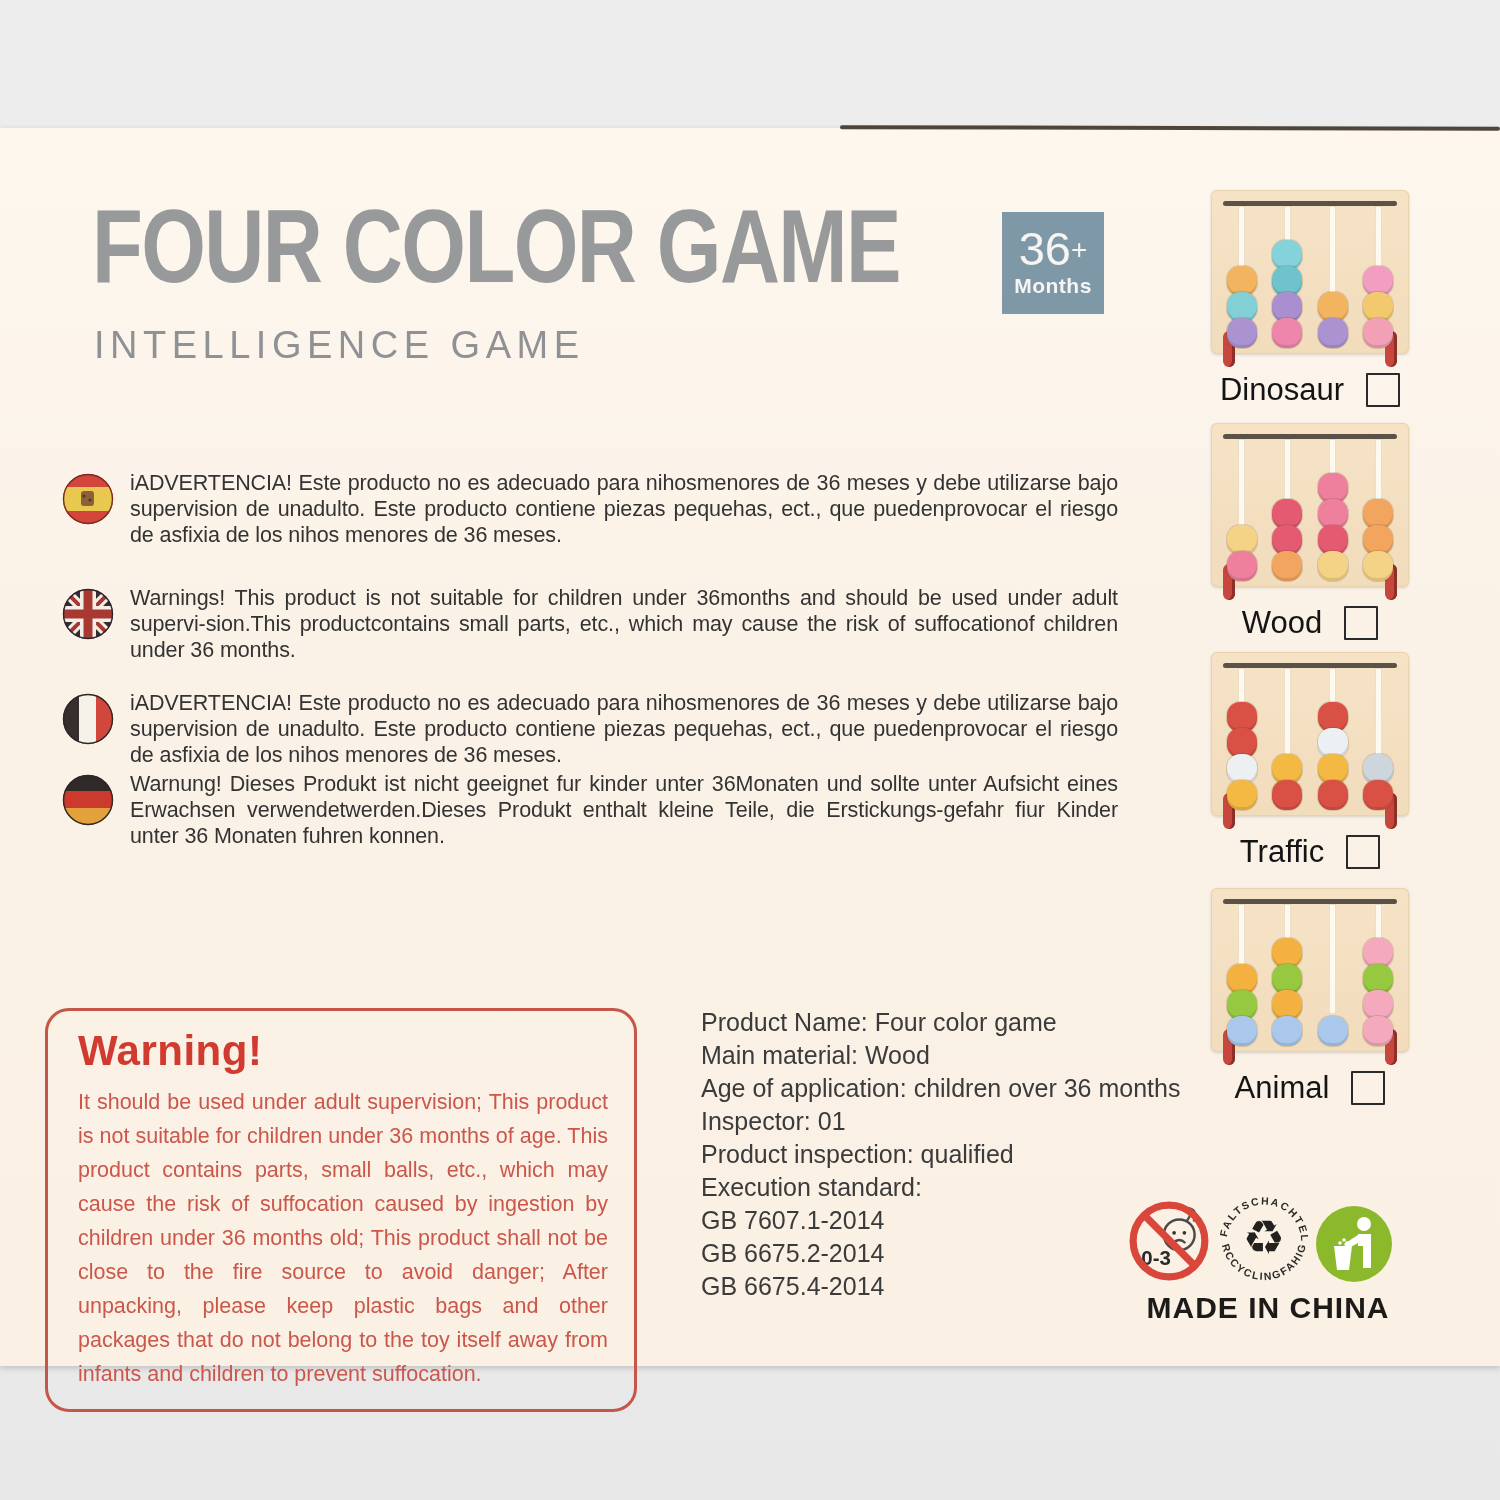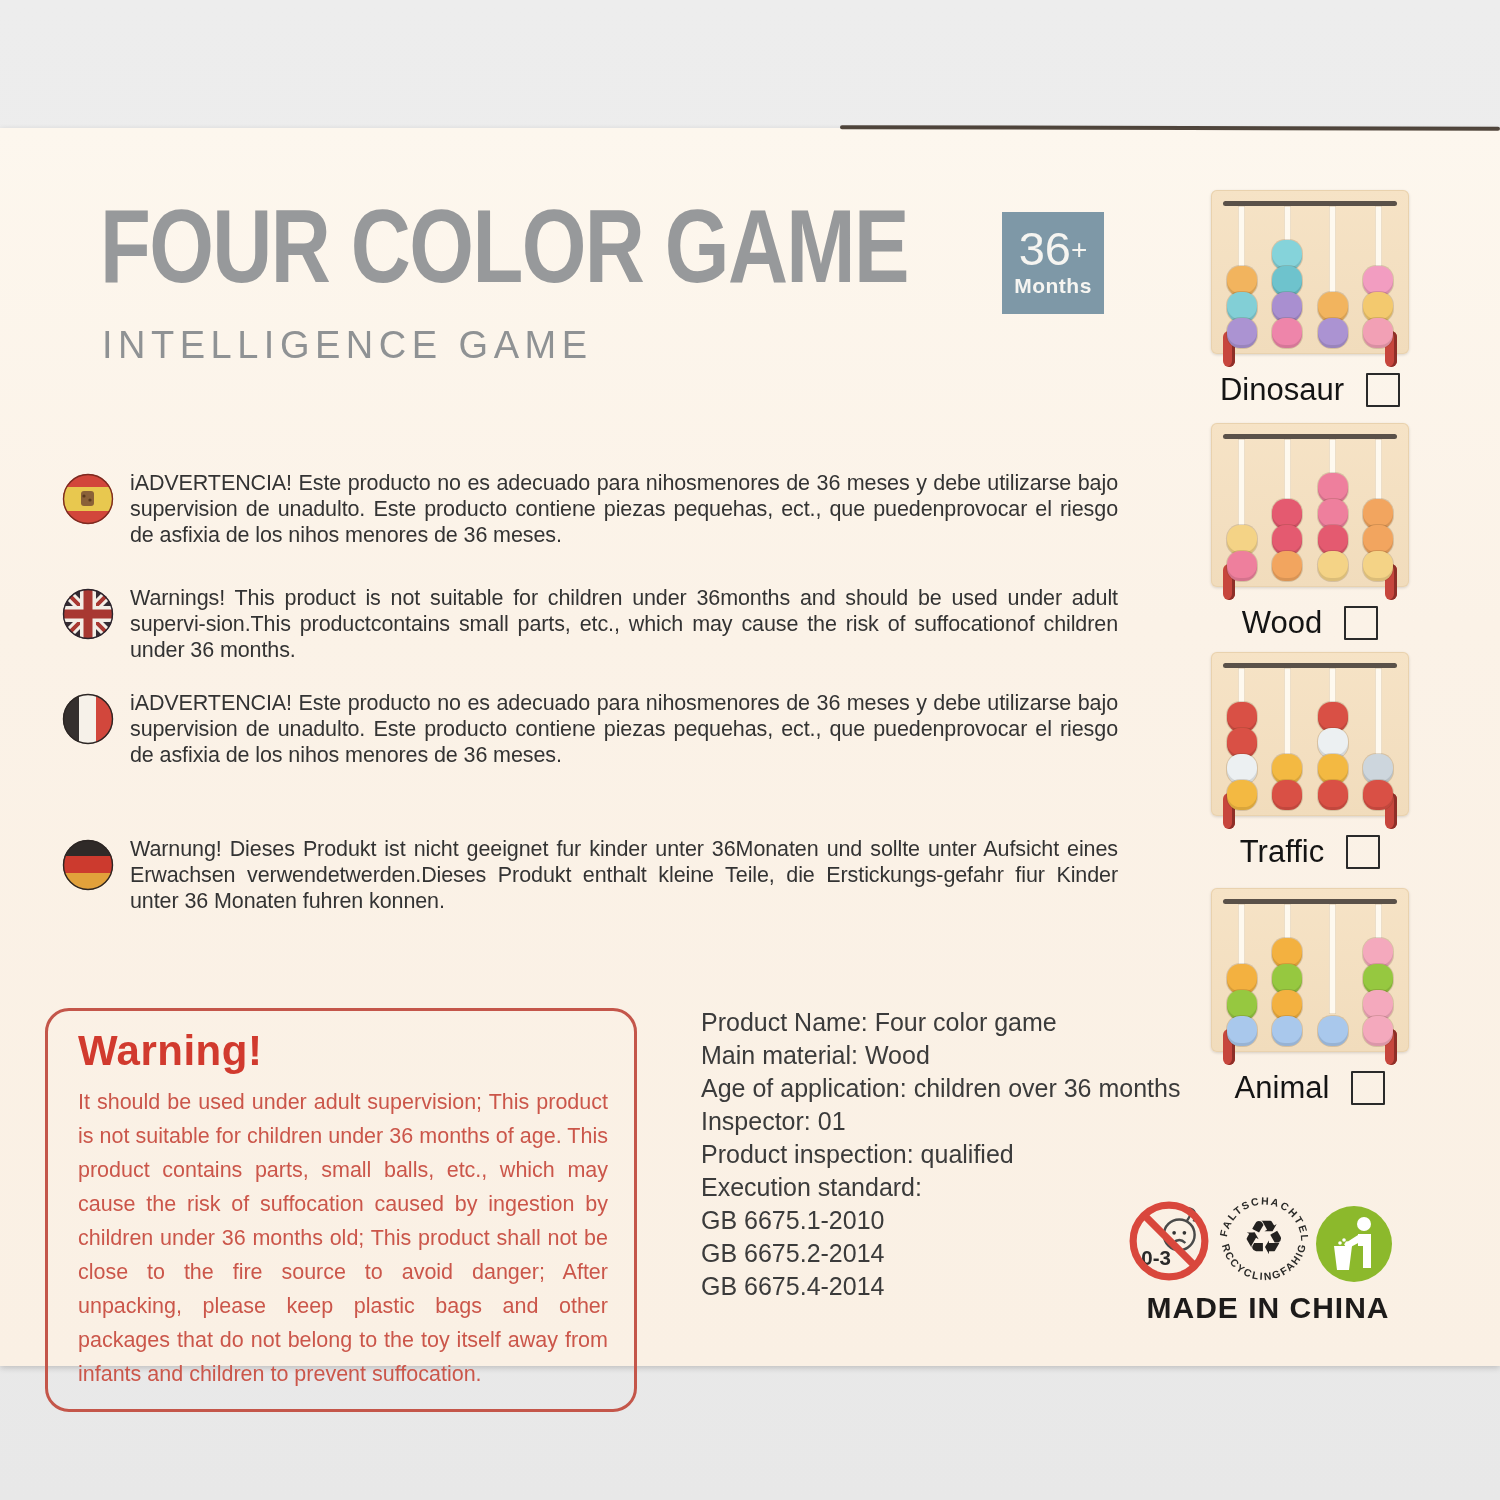--- a/index.html
+++ b/index.html
@@ -4,21 +4,21 @@
 <style>
   html,body{margin:0;padding:0;background:#e9e9e9;}
   .stage{position:relative;width:1500px;height:1500px;background:linear-gradient(180deg,#ededed 0%,#ebebeb 55%,#e8e8e8 100%);
          overflow:hidden;font-family:"Liberation Sans",sans-serif;}
   .box{position:absolute;left:0;top:128px;width:1500px;height:1238px;
        background:linear-gradient(180deg,#fdf7ee 0%,#fbf2e7 40%,#faf0e4 100%);
        box-shadow:0 2px 6px rgba(0,0,0,.18);}
   .box-top-edge{position:absolute;top:-2px;left:56%;right:0;height:4px;background:#33271c;border-radius:3px;opacity:.85;transform:rotate(.15deg);}
 
   
-  .title-block{position:absolute;left:100px;top:66px;}
+  .title-block{position:absolute;left:92px;top:66px;}
   .main-title{margin:0;font-size:104px;font-weight:700;color:#97999b;letter-spacing:-2px;line-height:1;
               transform:scaleX(.80);transform-origin:left top;white-space:nowrap;}
   .sub-title{margin:26px 0 0 2px;font-size:38px;font-weight:400;color:#8f9294;letter-spacing:5.5px;white-space:nowrap;}
 
   
   .age-badge{position:absolute;left:1002px;top:84px;width:102px;height:102px;background:#7e98a7;color:#f6f5f1;
              text-align:center;box-sizing:border-box;padding-top:13px;}
   .age-badge .num{font-size:47px;font-weight:400;line-height:1;}
   .age-badge .num sup{font-size:28px;vertical-align:6px;}
   .age-badge .months{font-size:21px;font-weight:700;margin-top:2px;letter-spacing:.5px;}
@@ -126,21 +126,21 @@
         <g clip-path="url(#ff)">
           <rect x="0" width="18" height="52" fill="#35302e"></rect>
           <rect x="17" width="18" height="52" fill="#f6f1e9"></rect>
           <rect x="34" width="18" height="52" fill="#d2473c"></rect>
         </g>
         <circle cx="26" cy="26" r="24.5" fill="none" stroke="#2c2624" stroke-width="1.4"></circle>
       </svg>
       <div class="warn-text">iADVERTENCIA! Este producto no es adecuado para nihosmenores de 36 meses y debe utilizarse bajo supervision de unadulto. Este producto contiene piezas pequehas, ect., que puedenprovocar el riesgo de asfixia de los nihos menores de 36 meses.</div>
     </div>
 
-    <div class="warn-row" style="top:708px">
+    <div class="warn-row" style="top:643px">
       <svg width="52" height="52" viewBox="0 0 52 52">
         <defs>
             <clipPath id="fg">
               <circle cx="26" cy="26" r="25"></circle>
             </clipPath>
           </defs>
         <g clip-path="url(#fg)">
           <rect width="52" height="18" fill="#2f2a28"></rect>
           <rect y="17" width="52" height="18" fill="#cc3a2e"></rect>
           <rect y="34" width="52" height="18" fill="#e2a13b"></rect>
@@ -155,21 +155,21 @@
       <p>It should be used under adult supervision; This product is not suitable for children under 36 months of age. This product contains parts, small balls, etc., which may cause the risk of suffocation caused by ingestion by children under 36 months old; This product shall not be close to the fire source to avoid danger; After unpacking, please keep plastic bags and other packages that do not belong to the toy itself away from infants and children to prevent suffocation.</p>
     </div>
 
     <div class="details">
       <div>Product Name:  Four color game</div>
       <div>Main material: Wood</div>
       <div>Age of application: children over 36 months</div>
       <div>Inspector: 01</div>
       <div>Product inspection: qualified</div>
       <div>Execution standard:</div>
-      <div>GB 6675.1-2010</div>
+      <div>GB 7607.1-2014</div>
       <div>GB 6675.2-2014</div>
       <div>GB 6675.4-2014</div>
     </div>
 
     <div class="variant" style="top:62px">
       <div class="board">
         <div class="bar"></div>
         <div class="board-cols">
             <div class="bcol">
               <div class="piece" style="background: rgb(242, 180, 94);"></div>

